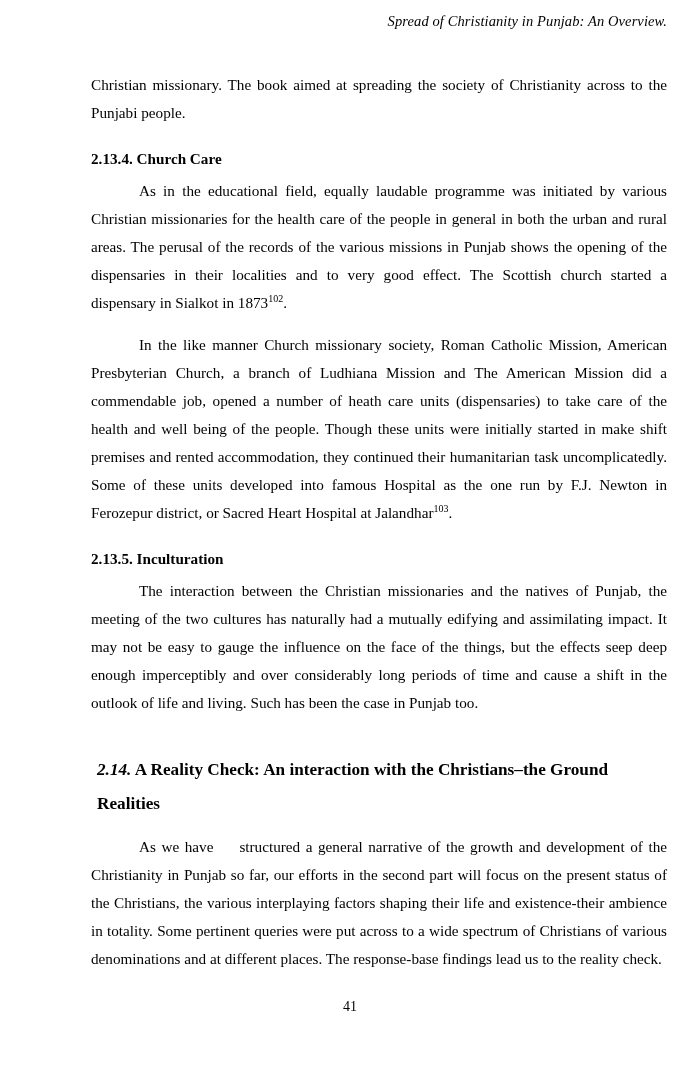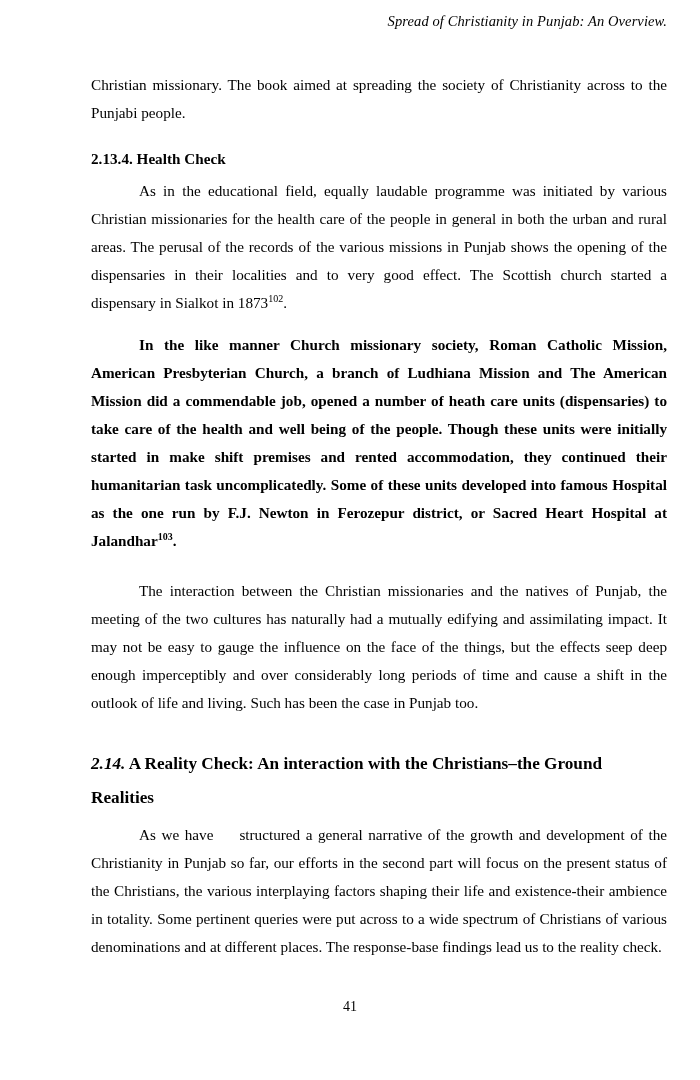--- a/index.html
+++ b/index.html
@@ -46,21 +46,20 @@
     font-size: 15.2px;
     line-height: 28px;
     margin: 0;
     hyphens: none;
   }
   .para.indent {
     text-indent: 48px;
   }
   .para + .para {
     margin-top: 14px;
-    font-weight: bold;
   }
 
   
   .wide-gap {
     display: inline-block;
     width: 26px;
   }
 
   
   .subhead {
@@ -69,21 +68,21 @@
     line-height: 28px;
     margin: 0;
     text-align: left;
   }
 
   
   .section-head {
     font-size: 17.2px;
     font-weight: bold;
     line-height: 34px;
-    margin: 0;
+    margin: 6px;
     text-align: left;
   }
   .section-head .num {
     font-style: italic;
   }
 
   
   sup.fn {
     font-size: 0.66em;
     vertical-align: super;
@@ -116,30 +115,31 @@
   <div class="content">
 
     <div class="running-head">Spread of Christianity in Punjab: An Overview.</div>
 
     <div class="sp-first"></div>
 
     <p class="para">Christian missionary. The book aimed at spreading the society of Christianity across to the Punjabi people.</p>
 
     <div class="sp-head-top"></div>
 
-    <h3 class="subhead">2.13.4. Health Check</h3>
+    <h3 class="subhead">2.13.4. Church Care</h3>
 
     <div class="sp-head-bot"></div>
 
     <p class="para indent"><span>As in the educational field, equally laudable programme was initiated by various Christian missionaries for the health care of the people in general in both the urban and rural areas. The perusal of the records of the various missions in Punjab shows the opening of the dispensaries in their localities and to very good effect. The Scottish church started a dispensary in Sialkot in 1873</span><sup class="fn">102</sup><span>.</span></p>
 
     <p class="para indent"><span>In the like manner Church missionary society, Roman Catholic Mission, American Presbyterian Church, a branch of Ludhiana Mission and The American Mission did a commendable job, opened a number of heath care units (dispensaries) to take care of the health and well being of the people. Though these units were initially started in make shift premises and rented accommodation, they continued their humanitarian task uncomplicatedly. Some of these units developed into famous Hospital as the one run by F.J. Newton in Ferozepur district, or Sacred Heart Hospital at Jalandhar</span><sup class="fn">103</sup><span>.</span></p>
 
     <div class="sp-head-top"></div>
 
+    <h3 class="subhead">2.13.5. Inculturation</h3>
 
     <div class="sp-head-bot"></div>
 
     <p class="para indent">The interaction between the Christian missionaries and the natives of Punjab, the meeting of the two cultures has naturally had a mutually edifying and assimilating impact. It may not be easy to gauge the influence on the face of the things, but the effects seep deep enough imperceptibly and over considerably long periods of time and cause a shift in the outlook of life and living. Such has been the case in Punjab too.</p>
 
     <div class="sp-sec-top"></div>
 
     <h2 class="section-head"><span class="num">2.14.</span> <span>A Reality Check: An interaction with the Christians–the Ground Realities</span></h2>
 
     <div class="sp-sec-bot"></div>

